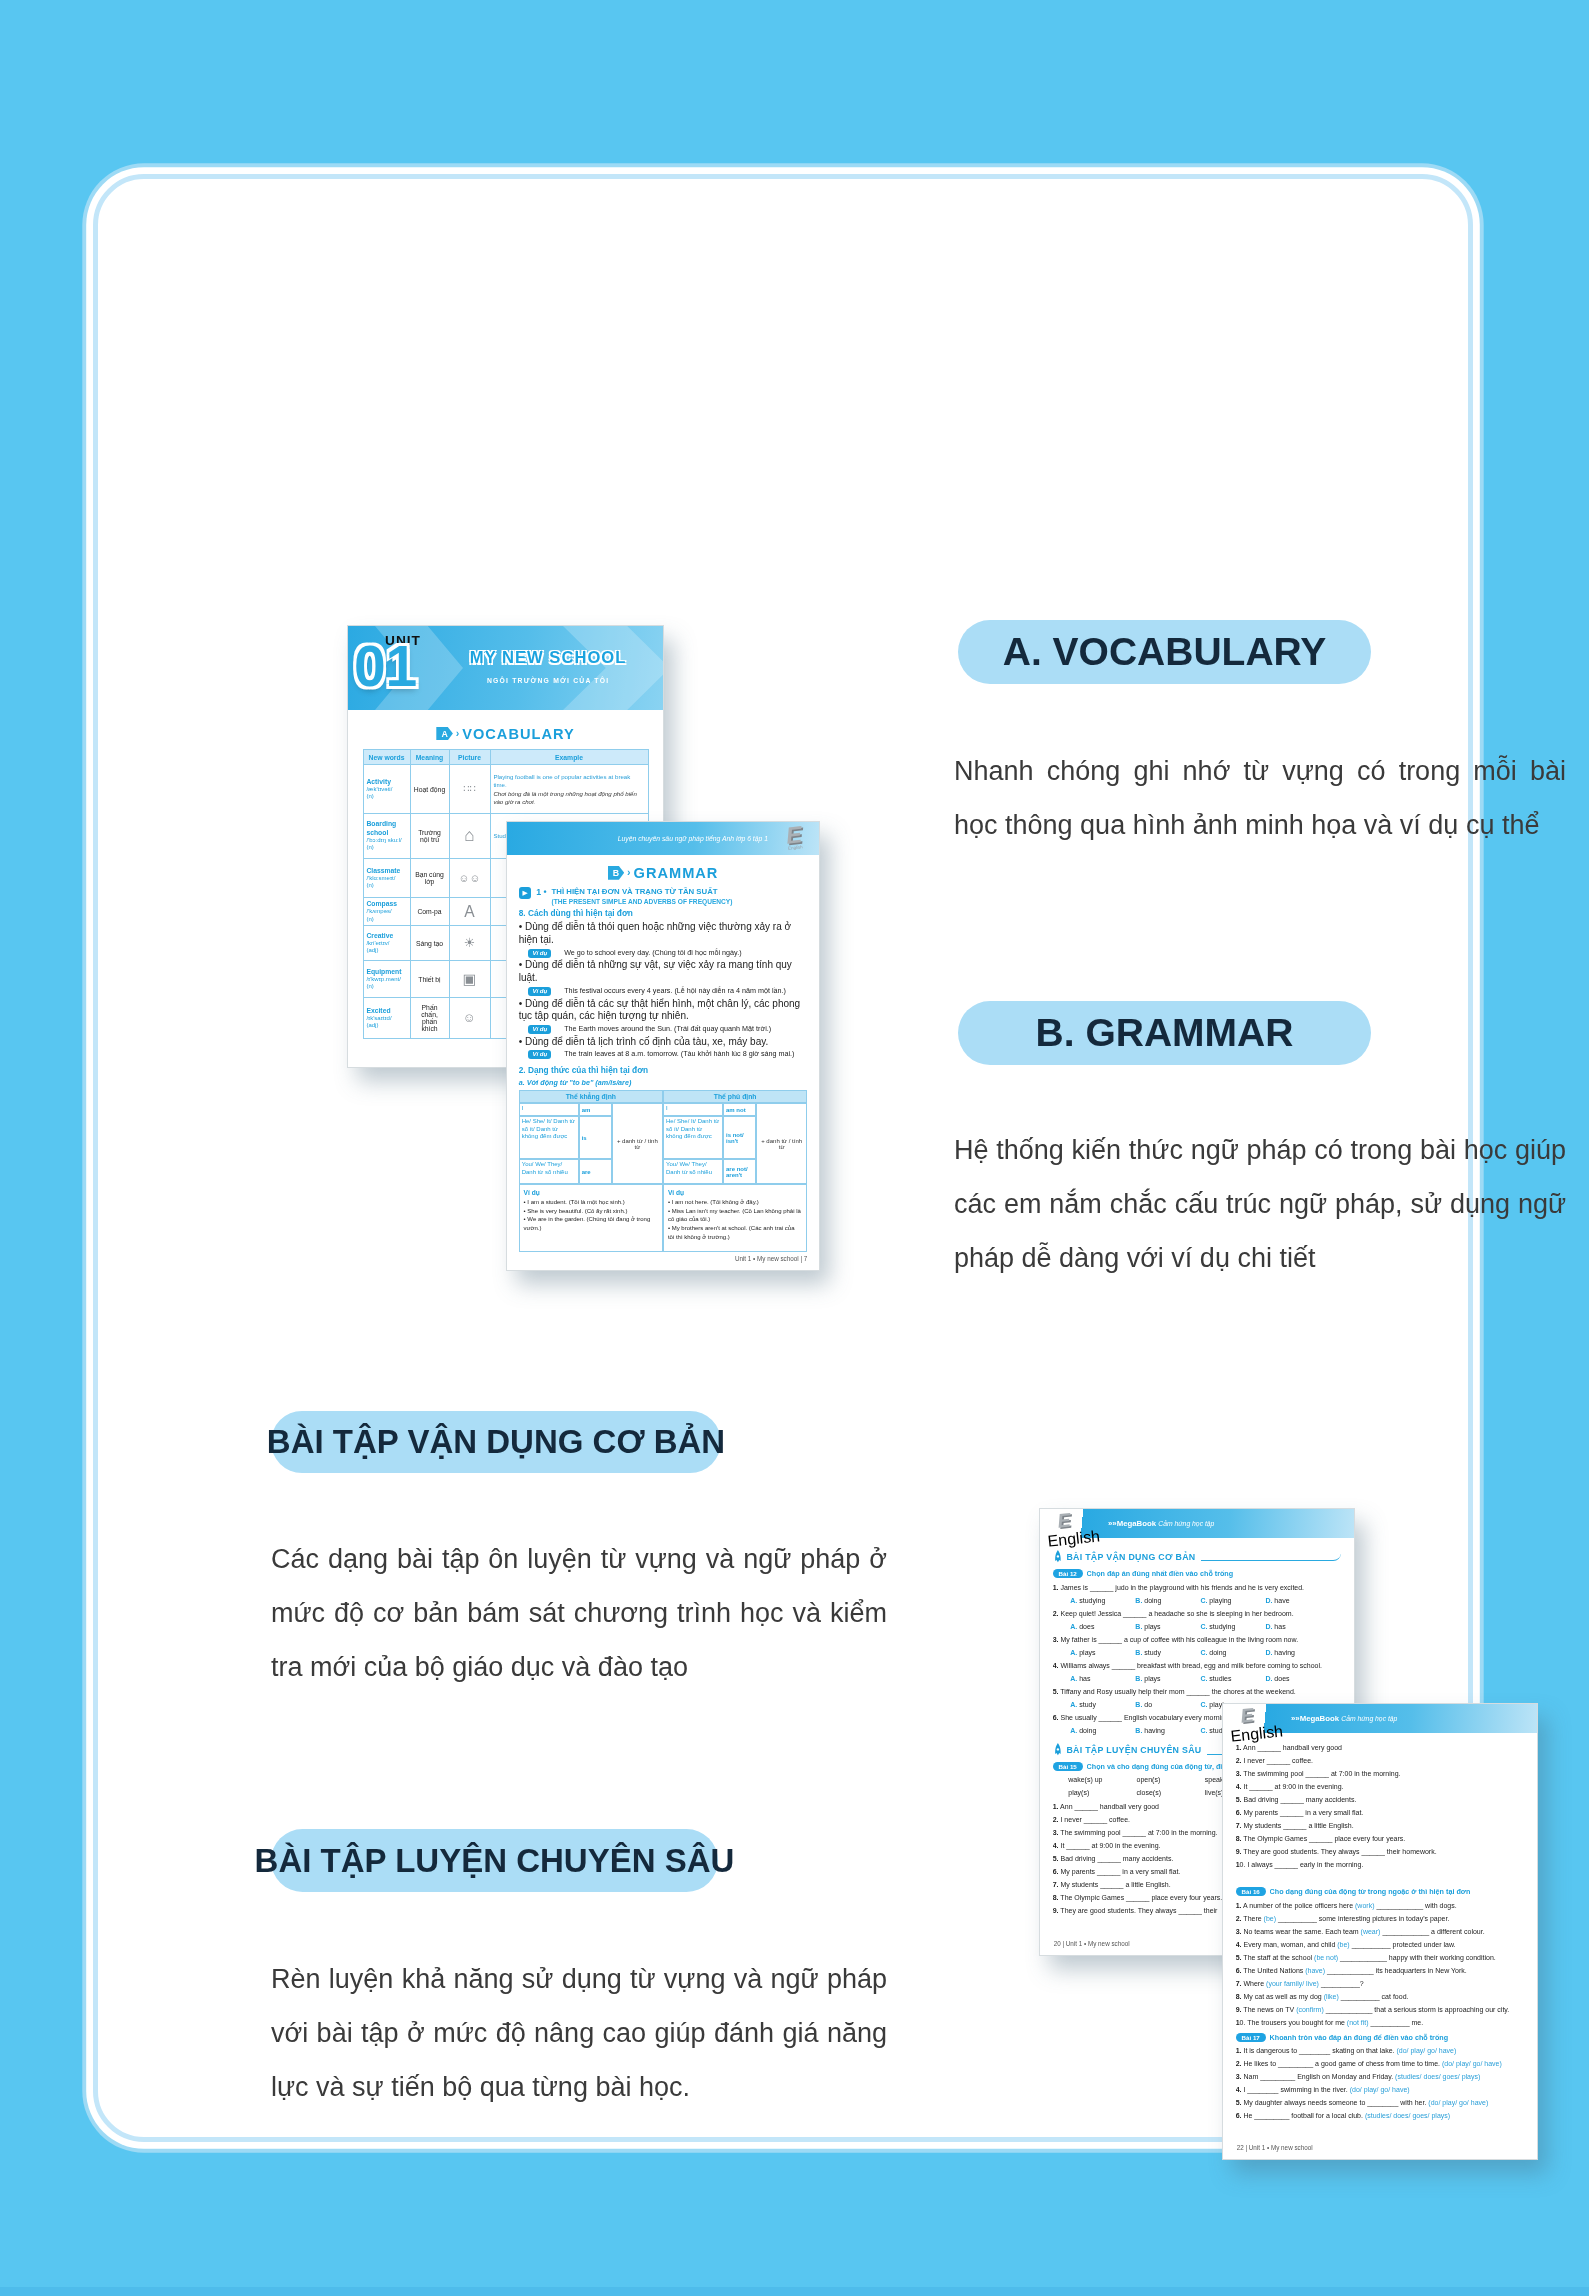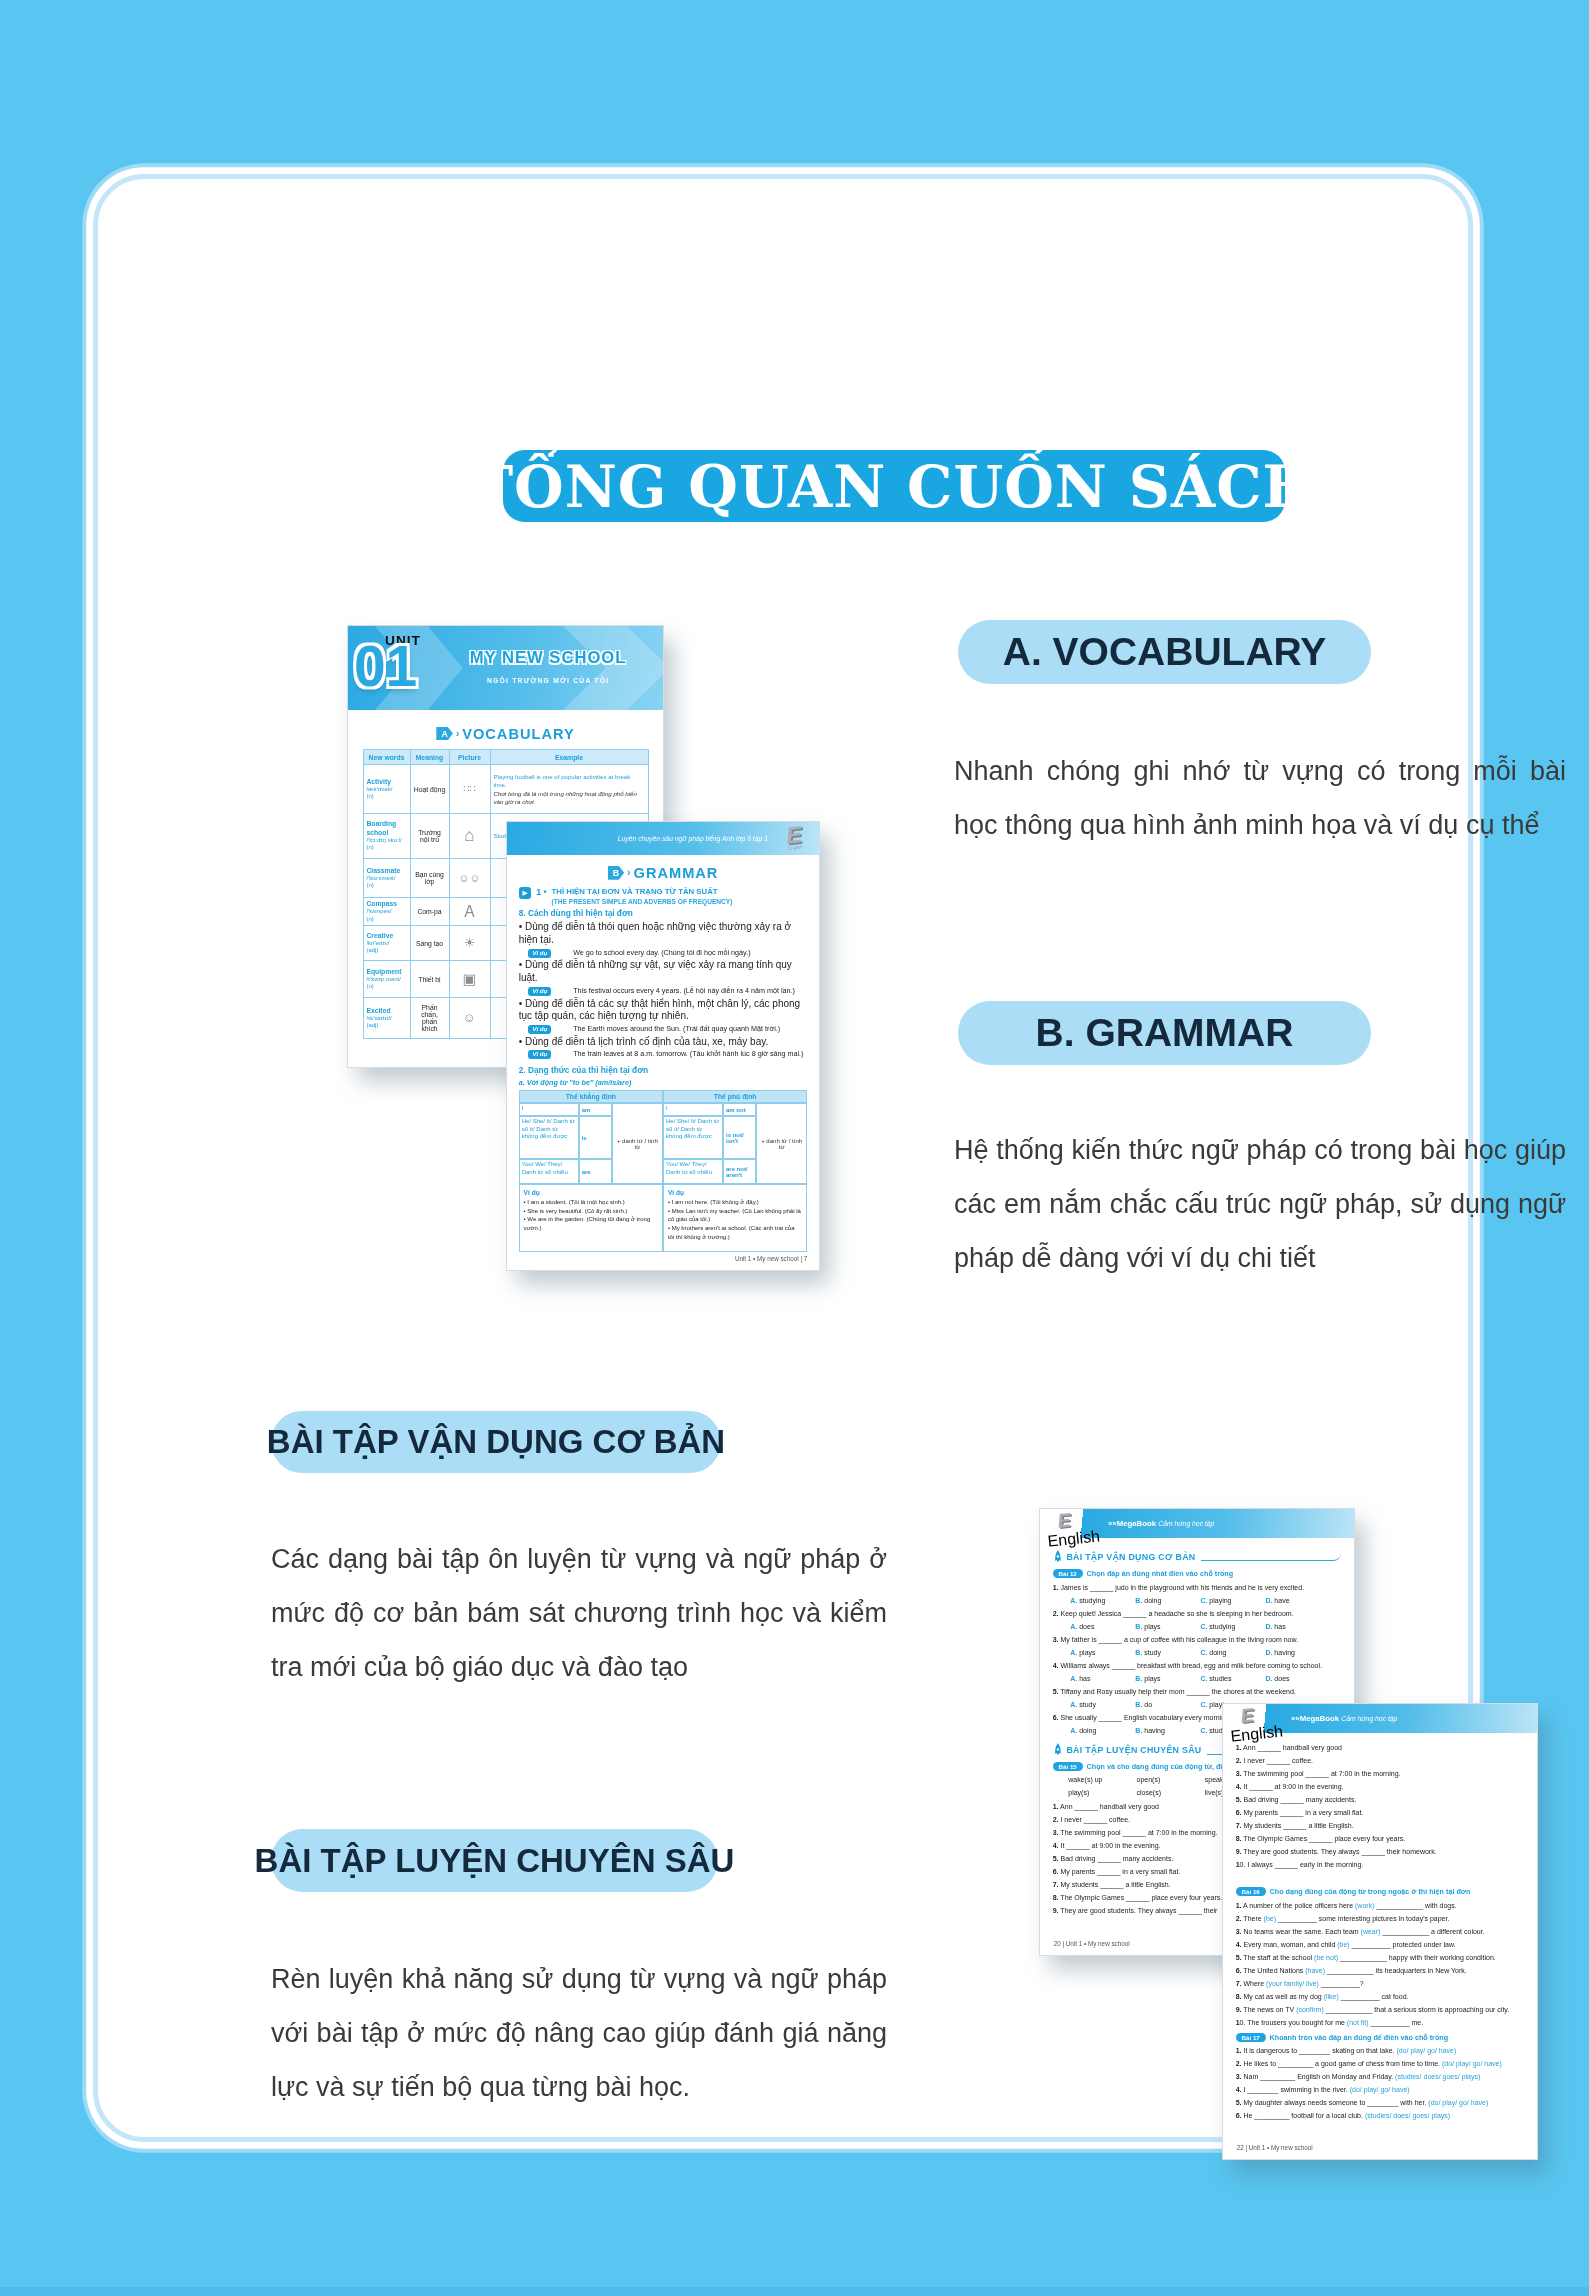--- a/index.html
+++ b/index.html
@@ -71,21 +71,21 @@
   .elogo .ew{font-size:4.4px;color:#9aa0a6;margin-top:-2px}
   .p2c{padding:5.9px 11.7px 0;font-size:7.4px;color:#222}
   .sechead2{display:flex;align-items:center;justify-content:center;gap:2.9px;margin:3.9px 0 5.9px}
   .lesson{display:flex;gap:4.9px;align-items:flex-start;margin:2px 0 3.9px}
   .play{flex:0 0 auto;width:12.7px;height:12.7px;background:#1b9fdb;border-radius:2.9px;color:#fff;font-size:6.8px;display:flex;
         align-items:center;justify-content:center}
   .ltitle{color:#1b9fdb;font-weight:800;font-size:7.8px;line-height:1.4}
   .lsub{color:#29a9e0;font-weight:700;font-size:6.6px}
   .h1g{color:#1b9fdb;font-weight:800;font-size:8.3px;margin:3.9px 0 2.9px}
   .rule{font-size:10px;line-height:12.7px;color:#222}
-  .vdline{display:flex;gap:22px;align-items:baseline;padding-left:9.8px;line-height:12.7px}
+  .vdline{display:flex;gap:13px;align-items:baseline;padding-left:9.8px;line-height:12.7px}
   .vdbadge{flex:0 0 auto;background:#1b9fdb;color:#fff;font-weight:700;font-style:italic;font-size:6.1px;
            padding:0 3.9px;border-radius:2.9px;line-height:8.8px}
   .vdtext{font-size:7.2px;color:#222}
   .h2a{color:#1b9fdb;font-style:italic;font-size:7.2px;margin:2px 0 2.9px;font-weight:700}
   .gtable{display:flex;margin-top:2px}
   .gh{width:50%}
   .ghdr{background:#bfe4f6;color:#1b9fdb;font-weight:700;font-size:6.8px;text-align:center;padding:2px 0;border:0.5px solid #8fcdec}
   .ggrid{display:grid;grid-template-columns:60px 33px auto;grid-template-rows:13.7px 43px 25px}
   .ggrid>div{border:0.5px solid #8fcdec;font-size:6px;padding:1px 2px;overflow:hidden}
   .gs{color:#1b9fdb;line-height:1.25}
@@ -120,23 +120,20 @@
   .it{line-height:13px;white-space:nowrap;overflow:hidden}
   .it::first-letter{font-weight:700}
   .hint{color:#2a9fd8}
 </style>
 </head>
 <body>
 
 <div class="canvas">
   <div class="card">
 
-    <div class="banner">
-      <h1>TỔNG QUAN CUỐN SÁCH</h1>
-    </div>
 
     <div class="pill pa">
       <span>A. VOCABULARY</span>
     </div>
     <p class="para a">Nhanh chóng ghi nhớ từ vựng có trong mỗi bài học thông qua hình ảnh minh họa và ví dụ cụ thể</p>
 
     <div class="pill pb">
       <span>B. GRAMMAR</span>
     </div>
     <p class="para b">Hệ thống kiến thức ngữ pháp có trong bài học giúp các em nắm chắc cấu trúc ngữ pháp, sử dụng ngữ pháp dễ dàng với ví dụ chi tiết</p>

